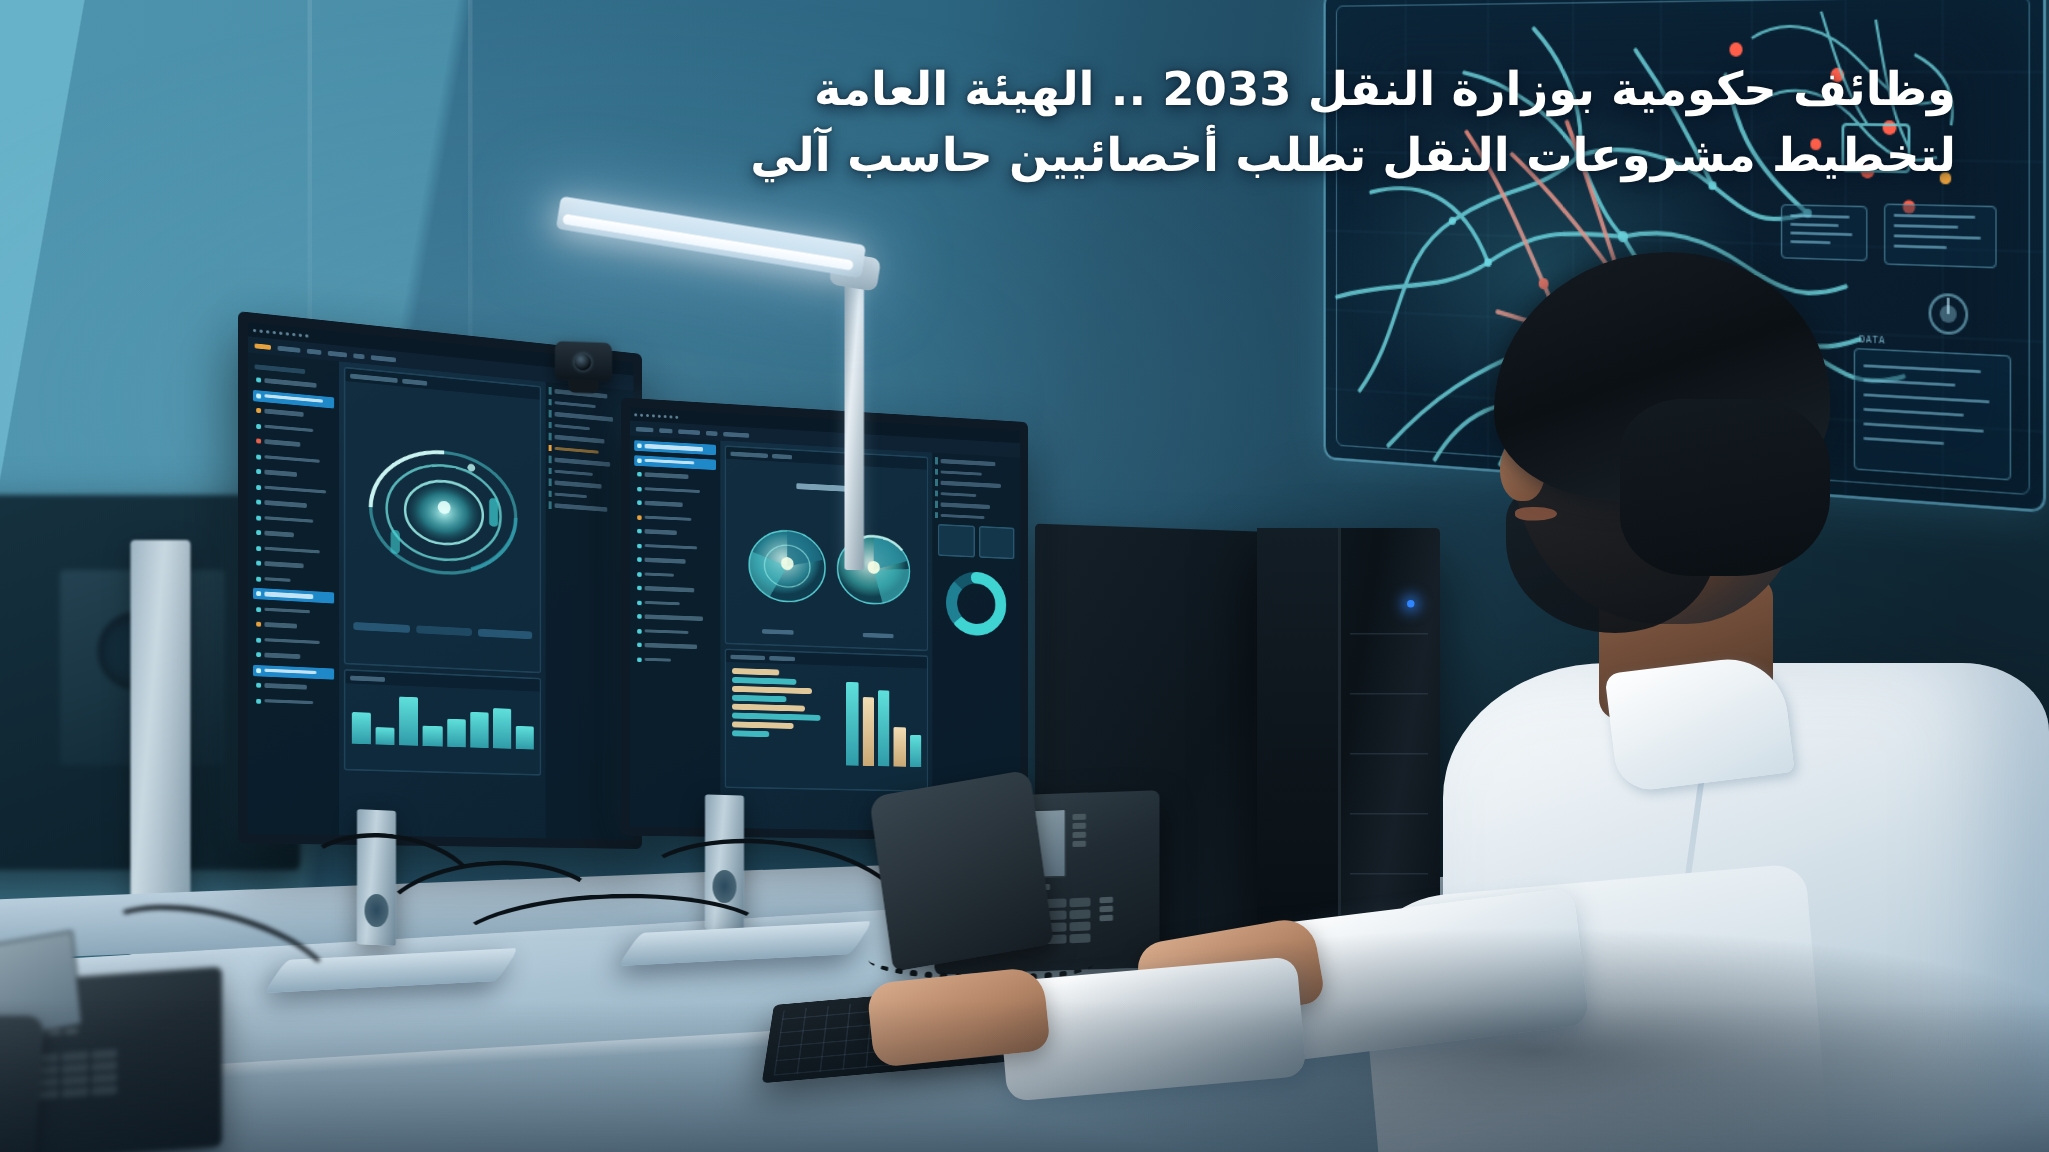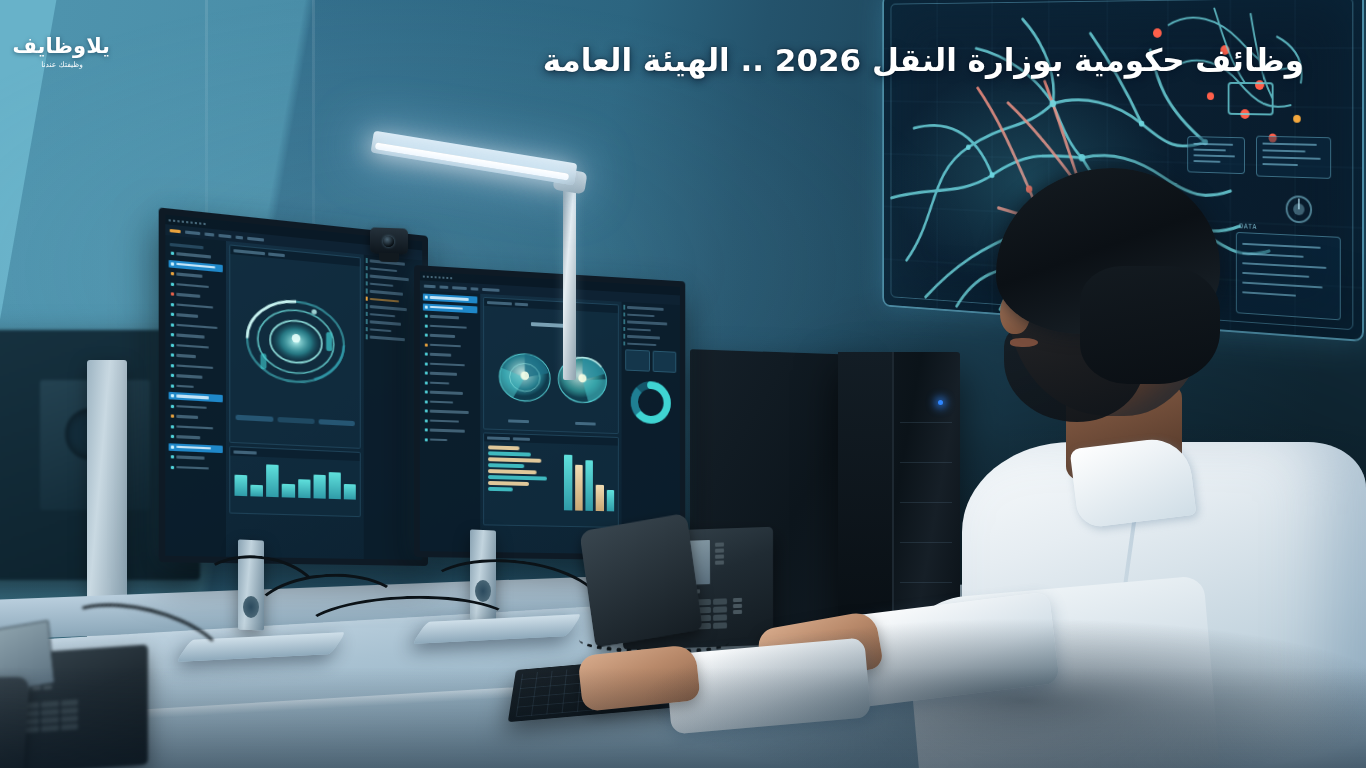--- a/index.html
+++ b/index.html
@@ -1145,23 +1145,20 @@
     <div class="hair-side"></div>
   </div>
 
   <div class="sleeve sleeve-right"></div>
   <div class="hand hand-right"></div>
   <div class="sleeve sleeve-left"></div>
   <div class="hand hand-left"></div>
 
   <div class="desk-shadow"></div>
 
-  <div class="logo">
-    <span class="logo-main">يلاوظايف</span>
-    <span class="logo-sub">وظيفتك عندنا</span>
+
+  <div class="title-block">
+    <span class="title-line">وظائف حكومية بوزارة النقل 2033 ..  الهيئة العامة</span>
+    <span class="title-line">لتخطيط مشروعات النقل تطلب أخصائيين حاسب آلي</span>
   </div>
 
-  <div class="title-block">
-    <span class="title-line">وظائف حكومية بوزارة النقل 2026 ..  الهيئة العامة</span>
-  </div>
-
 
 </div>
 
 </body></html>

